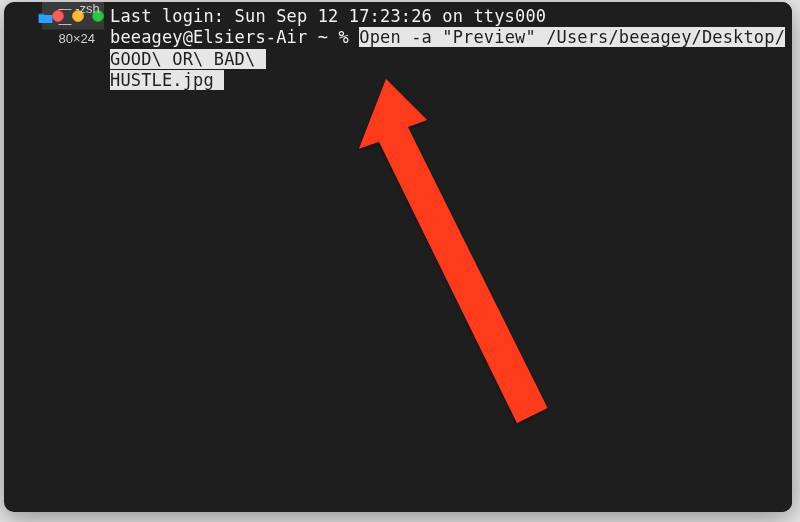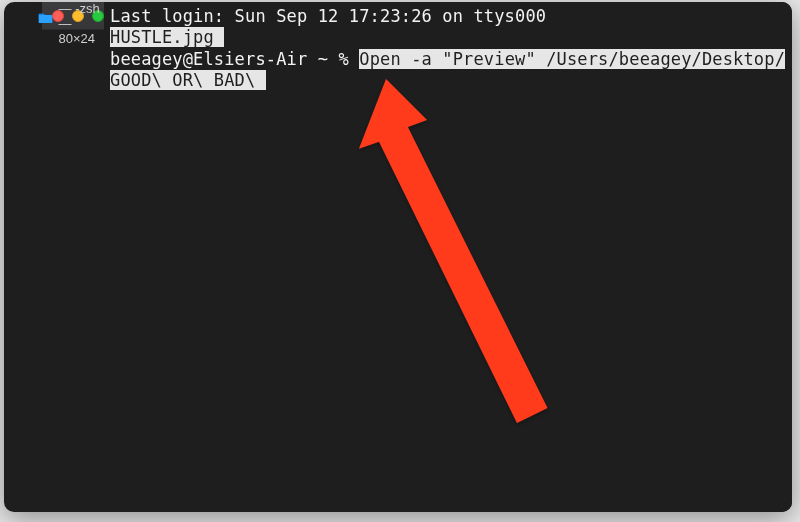--- a/index.html
+++ b/index.html
@@ -109,22 +109,22 @@
           <path d="M2 2h7l2 2h11a1 1 0 0 1 1 1v11a1 1 0 0 1-1 1H2a1 1 0 0 1-1-1V3a1 1 0 0 1 1-1z" fill="#2aa0ff"></path>
           <path d="M2 2h7l2 2H2z" fill="#0f7fe6"></path>
         </svg>
       </span>
       <span class="title-text">beeagey — -zsh — 80×24</span>
     </div>
   </div>
 
   <div class="terminal-body">
     <div class="line">Last login: Sun Sep 12 17:23:26 on ttys000</div>
+    <div class="line"><span>beeagey@Elsiers-Air ~ % </span><span class="sel">Open -a "Preview" /Users/beeagey/Desktop/GOOD\ OR\ BAD\ </span></div>
     <div class="line"><span class="sel">HUSTLE.jpg </span></div>
-    <div class="line"><span>beeagey@Elsiers-Air ~ % </span><span class="sel">Open -a "Preview" /Users/beeagey/Desktop/GOOD\ OR\ BAD\ </span></div>
 
     <svg class="arrow-overlay" viewBox="0 0 788 484">
       <defs>
         <filter id="ds" x="-20%" y="-20%" width="140%" height="140%">
           <feDropShadow dx="0" dy="2" stdDeviation="2.2" flood-color="#000" flood-opacity="0.35"></feDropShadow>
         </filter>
       </defs>
       <g filter="url(#ds)">
         <polygon points="323,38 292,118 315,110 473,432 508,415 348,93 370,85" fill="#ff3b1f"></polygon>
       </g>

